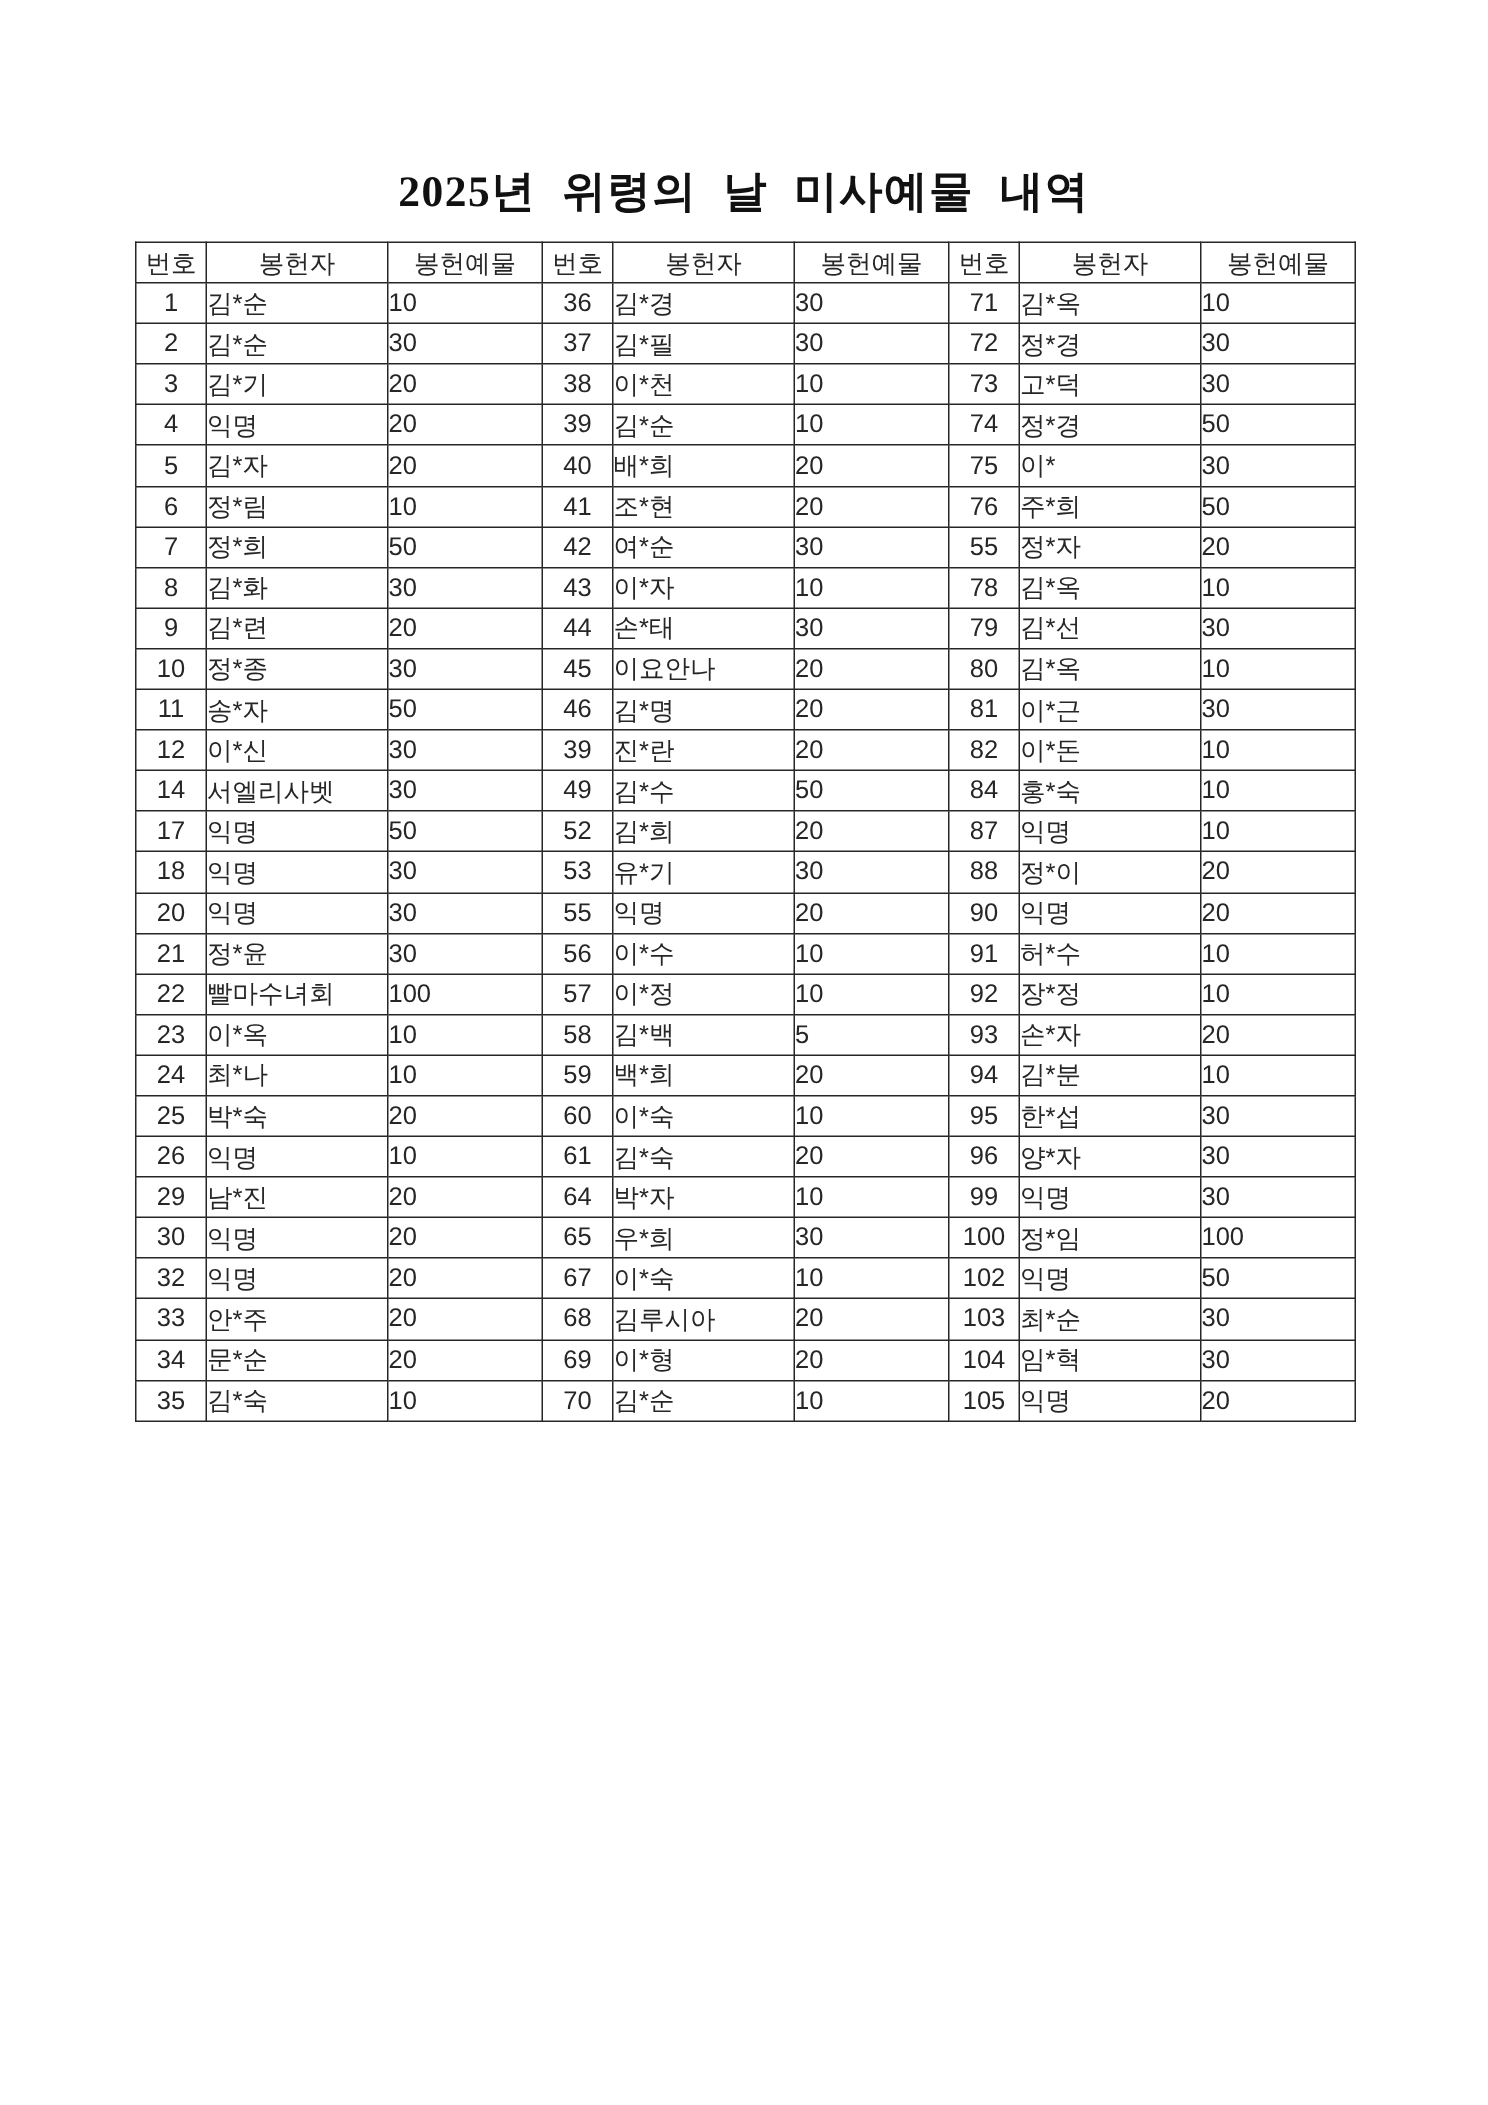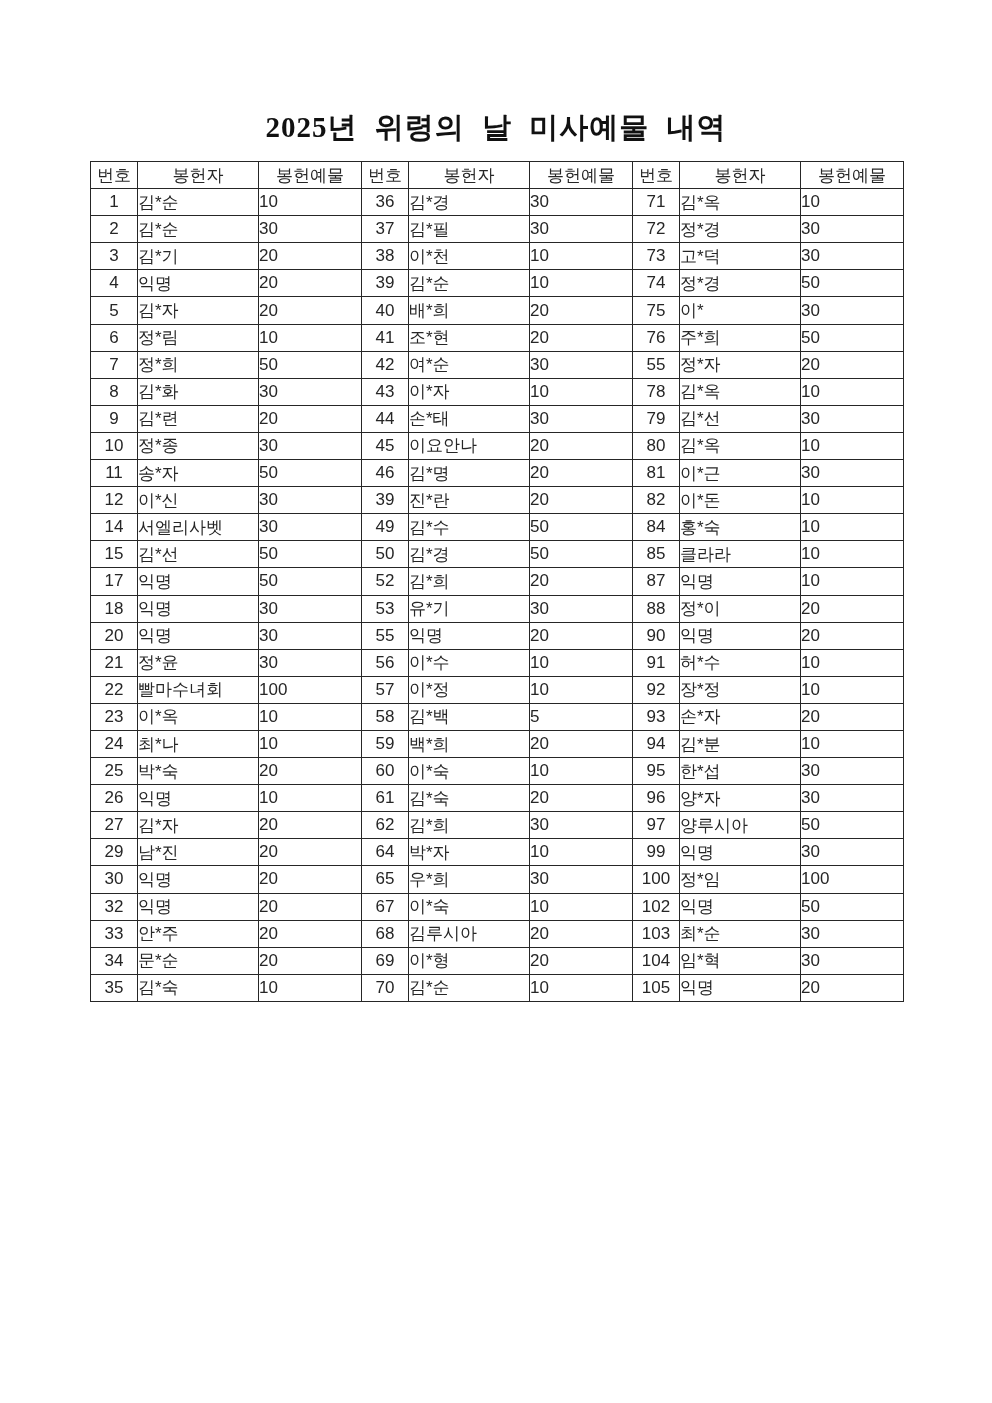--- a/index.html
+++ b/index.html
@@ -233,31 +233,20 @@
           <td class="c-name">서엘리사벳</td>
           <td class="c-amt">30</td>
           <td class="c-num">49</td>
           <td class="c-name">김*수</td>
           <td class="c-amt">50</td>
           <td class="c-num">84</td>
           <td class="c-name">홍*숙</td>
           <td class="c-amt">10</td>
         </tr>
         <tr>
-          <td class="c-num">15</td>
-          <td class="c-name">김*선</td>
-          <td class="c-amt">50</td>
-          <td class="c-num">50</td>
-          <td class="c-name">김*경</td>
-          <td class="c-amt">50</td>
-          <td class="c-num">85</td>
-          <td class="c-name">클라라</td>
-          <td class="c-amt">10</td>
-        </tr>
-        <tr>
           <td class="c-num">17</td>
           <td class="c-name">익명</td>
           <td class="c-amt">50</td>
           <td class="c-num">52</td>
           <td class="c-name">김*희</td>
           <td class="c-amt">20</td>
           <td class="c-num">87</td>
           <td class="c-name">익명</td>
           <td class="c-amt">10</td>
         </tr>
@@ -343,31 +332,20 @@
           <td class="c-name">익명</td>
           <td class="c-amt">10</td>
           <td class="c-num">61</td>
           <td class="c-name">김*숙</td>
           <td class="c-amt">20</td>
           <td class="c-num">96</td>
           <td class="c-name">양*자</td>
           <td class="c-amt">30</td>
         </tr>
         <tr>
-          <td class="c-num">27</td>
-          <td class="c-name">김*자</td>
-          <td class="c-amt">20</td>
-          <td class="c-num">62</td>
-          <td class="c-name">김*희</td>
-          <td class="c-amt">30</td>
-          <td class="c-num">97</td>
-          <td class="c-name">양루시아</td>
-          <td class="c-amt">50</td>
-        </tr>
-        <tr>
           <td class="c-num">29</td>
           <td class="c-name">남*진</td>
           <td class="c-amt">20</td>
           <td class="c-num">64</td>
           <td class="c-name">박*자</td>
           <td class="c-amt">10</td>
           <td class="c-num">99</td>
           <td class="c-name">익명</td>
           <td class="c-amt">30</td>
         </tr>

